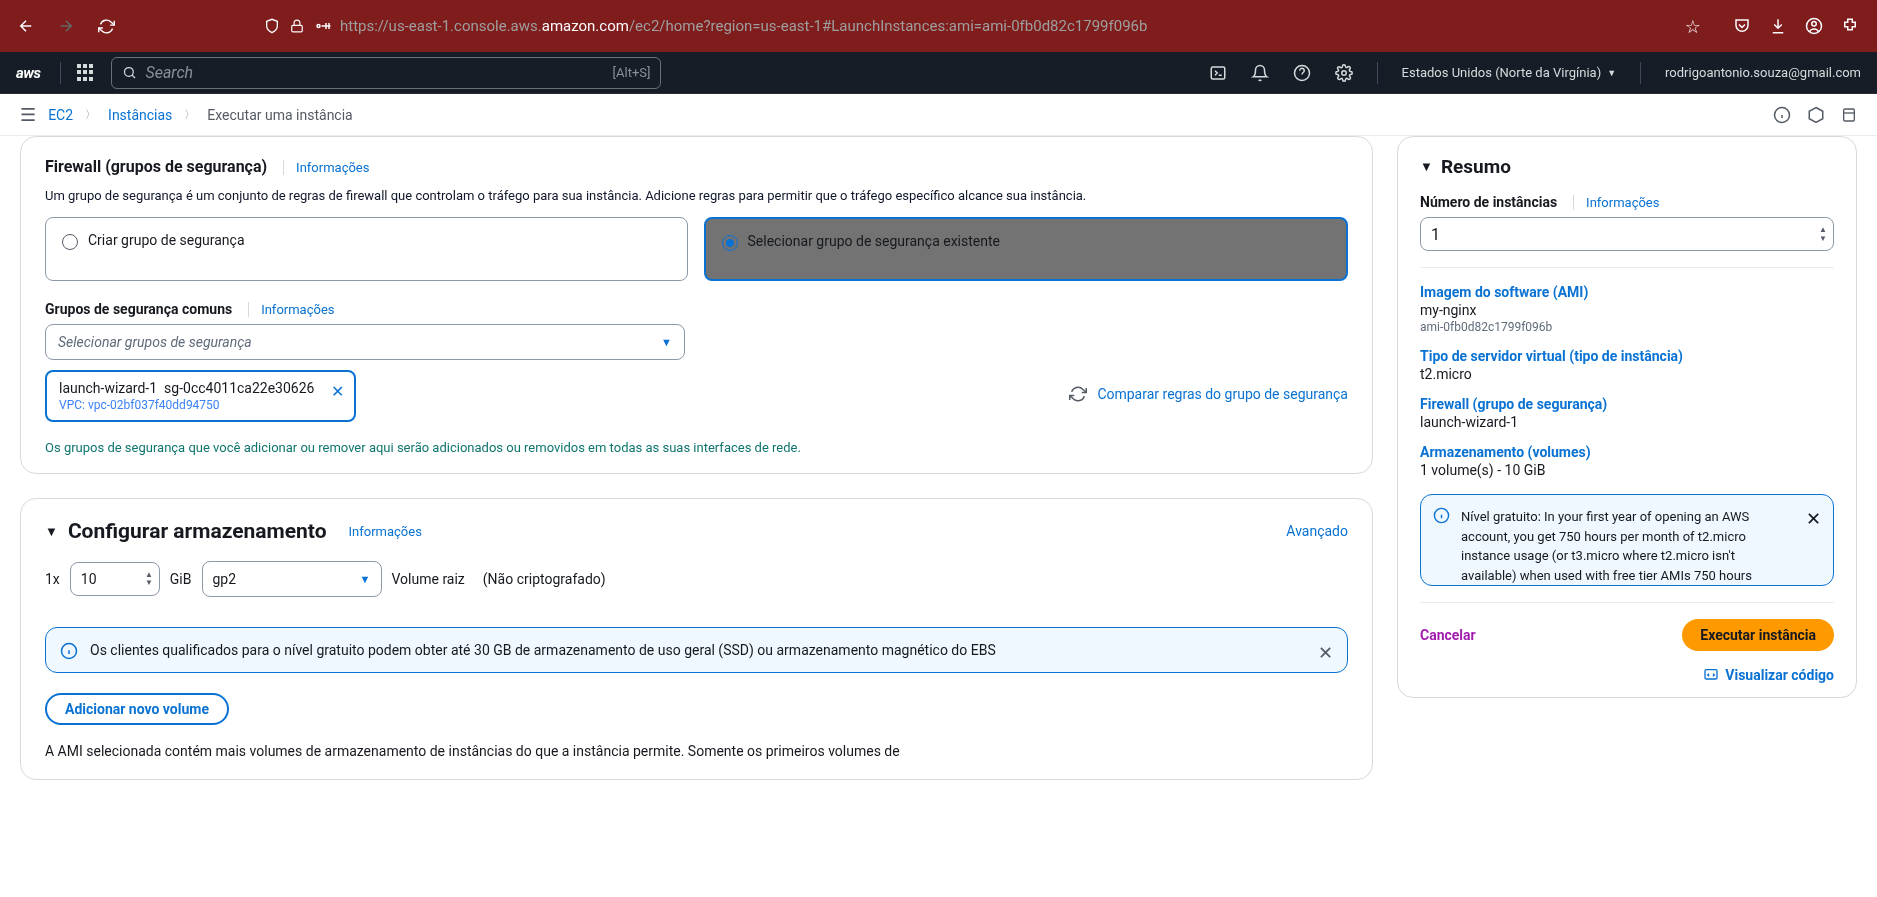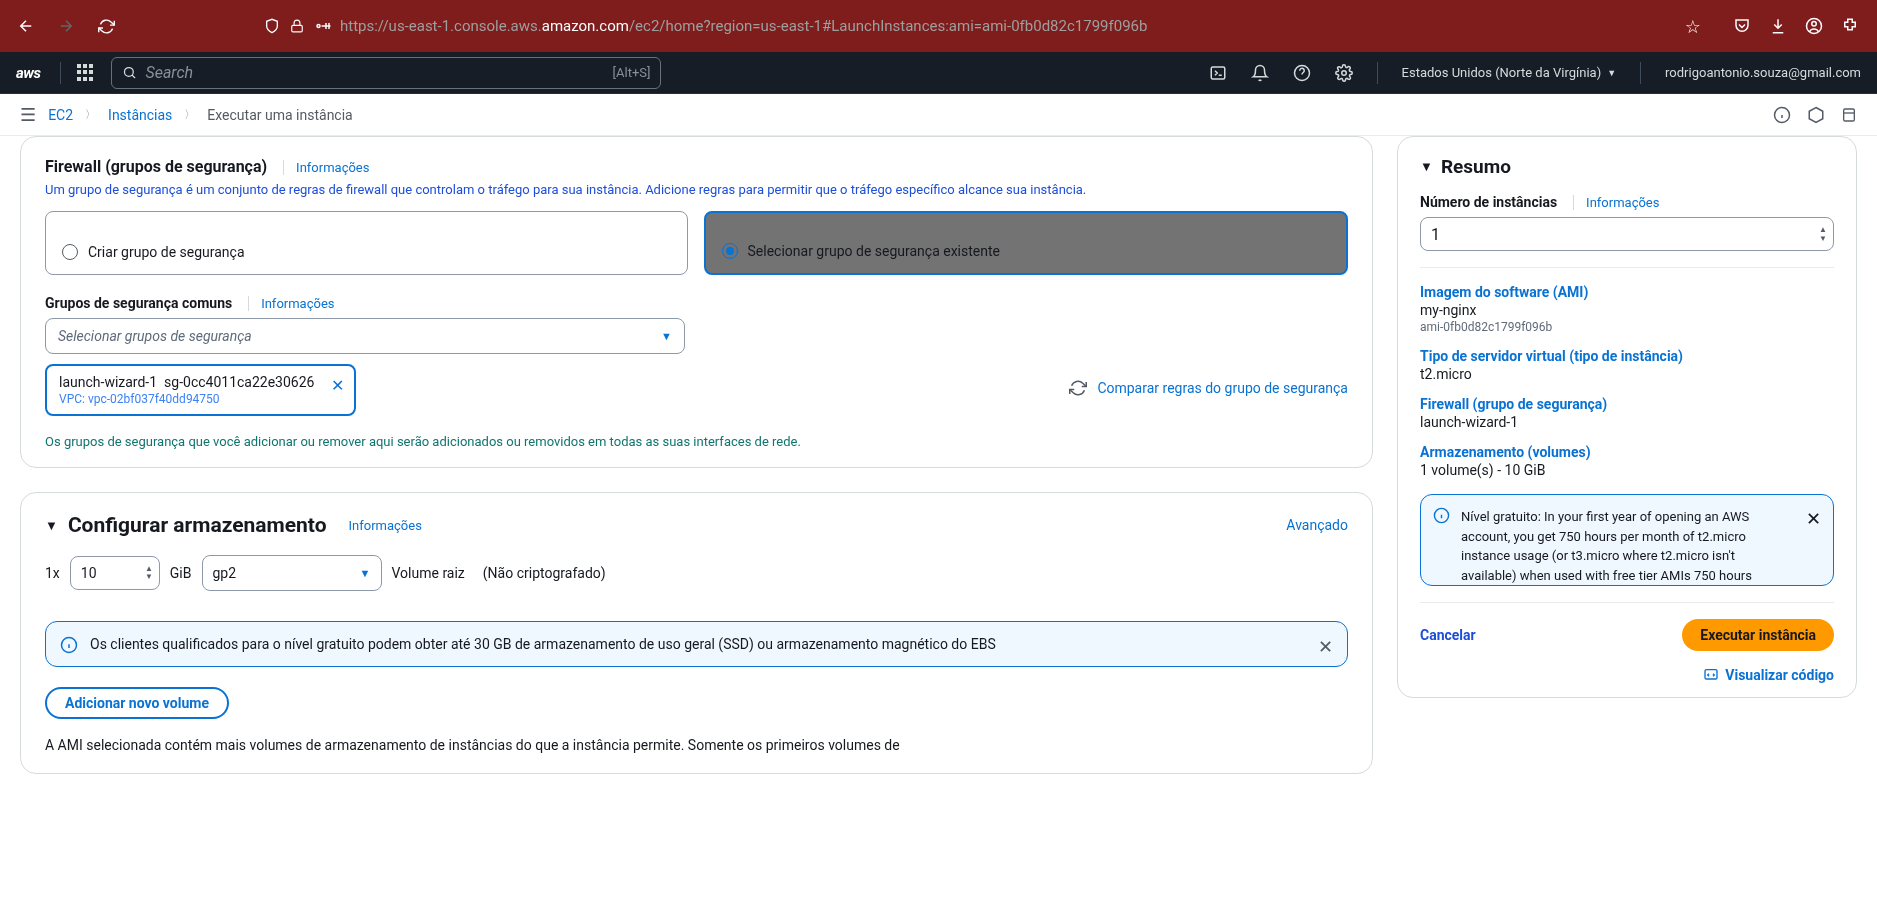--- a/index.html
+++ b/index.html
@@ -38,24 +38,24 @@
 
   
   .page { display:flex; padding:0 20px 20px 20px; gap:24px; align-items:flex-start; }
   .main-col { flex:1; min-width:0; }
   .summary-col { flex:0 0 460px; }
 
   .card { border:1px solid #d5dbdb; border-radius:16px; padding:20px 24px; margin-bottom:24px; }
   .section-title { font-size:16px; font-weight:700; display:inline; }
   .info-link { color:#0972d3; font-size:13px; margin-left:12px; cursor:pointer; }
   .info-link.sep::before { content:""; border-left:1px solid #d5dbdb; margin-right:12px; }
-  .desc { color:#1d4ed8; font-size:13px; margin-top:6px; margin-bottom:14px; }
+  .desc { color:#0f172a; font-size:13px; margin-top:12px; margin-bottom:14px; }
 
   .radio-row { display:flex; gap:16px; }
-  .radio-box { border:1px solid #8d99a8; border-radius:8px; padding:14px 16px; flex:1; display:flex; gap:10px; cursor:pointer; min-height:64px; align-items:flex-end; }
+  .radio-box { border:1px solid #8d99a8; border-radius:8px; padding:14px 16px; flex:1; display:flex; gap:10px; cursor:pointer; min-height:64px; align-items:flex-start; }
   .radio-box.selected { border:2px solid #0972d3; background:#737373; }
   .radio-circle { width:16px; height:16px; border:1px solid #545b64; border-radius:50%; flex-shrink:0; margin-top:2px; position:relative; }
   .radio-box.selected .radio-circle { border-color:#0972d3; }
   .radio-box.selected .radio-circle::after { content:""; position:absolute; inset:3px; background:#0972d3; border-radius:50%; }
   .radio-label { font-size:14px; }
 
   .field-label { font-size:14px; font-weight:700; display:inline; }
   .field-row { margin-top:18px; }
   .select-box { border:1px solid #8d99a8; border-radius:8px; height:36px; padding:0 12px; display:flex; align-items:center; width:640px; margin-top:6px; cursor:pointer; position:relative; }
   .select-placeholder { color:#5f6b7a; font-style:italic; font-size:14px; }
@@ -99,21 +99,21 @@
   .summary-link { color:#0972d3; font-size:14px; font-weight:700; cursor:pointer; display:block; }
   .summary-val { font-size:14px; margin-top:2px; }
   .summary-sub { font-size:12px; color:#5f6b7a; margin-top:2px; }
 
   .free-tier-box { border:1px solid #0972d3; background:#f0f8ff; border-radius:12px; padding:12px 40px 12px 40px; position:relative; margin-top:16px; font-size:13px; line-height:1.5; }
   .free-tier-box .bicon { position:absolute; left:12px; top:12px; color:#0972d3; }
   .free-tier-box .bclose { position:absolute; right:12px; top:10px; font-size:18px; cursor:pointer; }
   .free-tier-box b { font-weight:400; }
 
   .footer-row { display:flex; align-items:center; padding:16px 0 6px 0; gap:20px; border-top:1px solid #e9ebed; margin-top:16px; }
-  .cancel-link { color:#1d4ed8; font-weight:700; font-size:14px; cursor:pointer; }
+  .cancel-link { color:#a21caf; font-weight:700; font-size:14px; cursor:pointer; }
   .launch-btn { margin-left:auto; background:#ff9900; color:#16191f; border:none; border-radius:20px; padding:8px 18px; font-weight:700; font-size:14px; cursor:pointer; }
   .view-code { color:#0972d3; font-size:14px; font-weight:700; display:flex; align-items:center; gap:6px; justify-content:flex-end; padding:10px 0 14px 0; cursor:pointer;}
 
   svg { display:block; }
 </style>
 </head>
 <body>
 
 <div class="browser-bar">
   <div class="browser-nav-btn">

